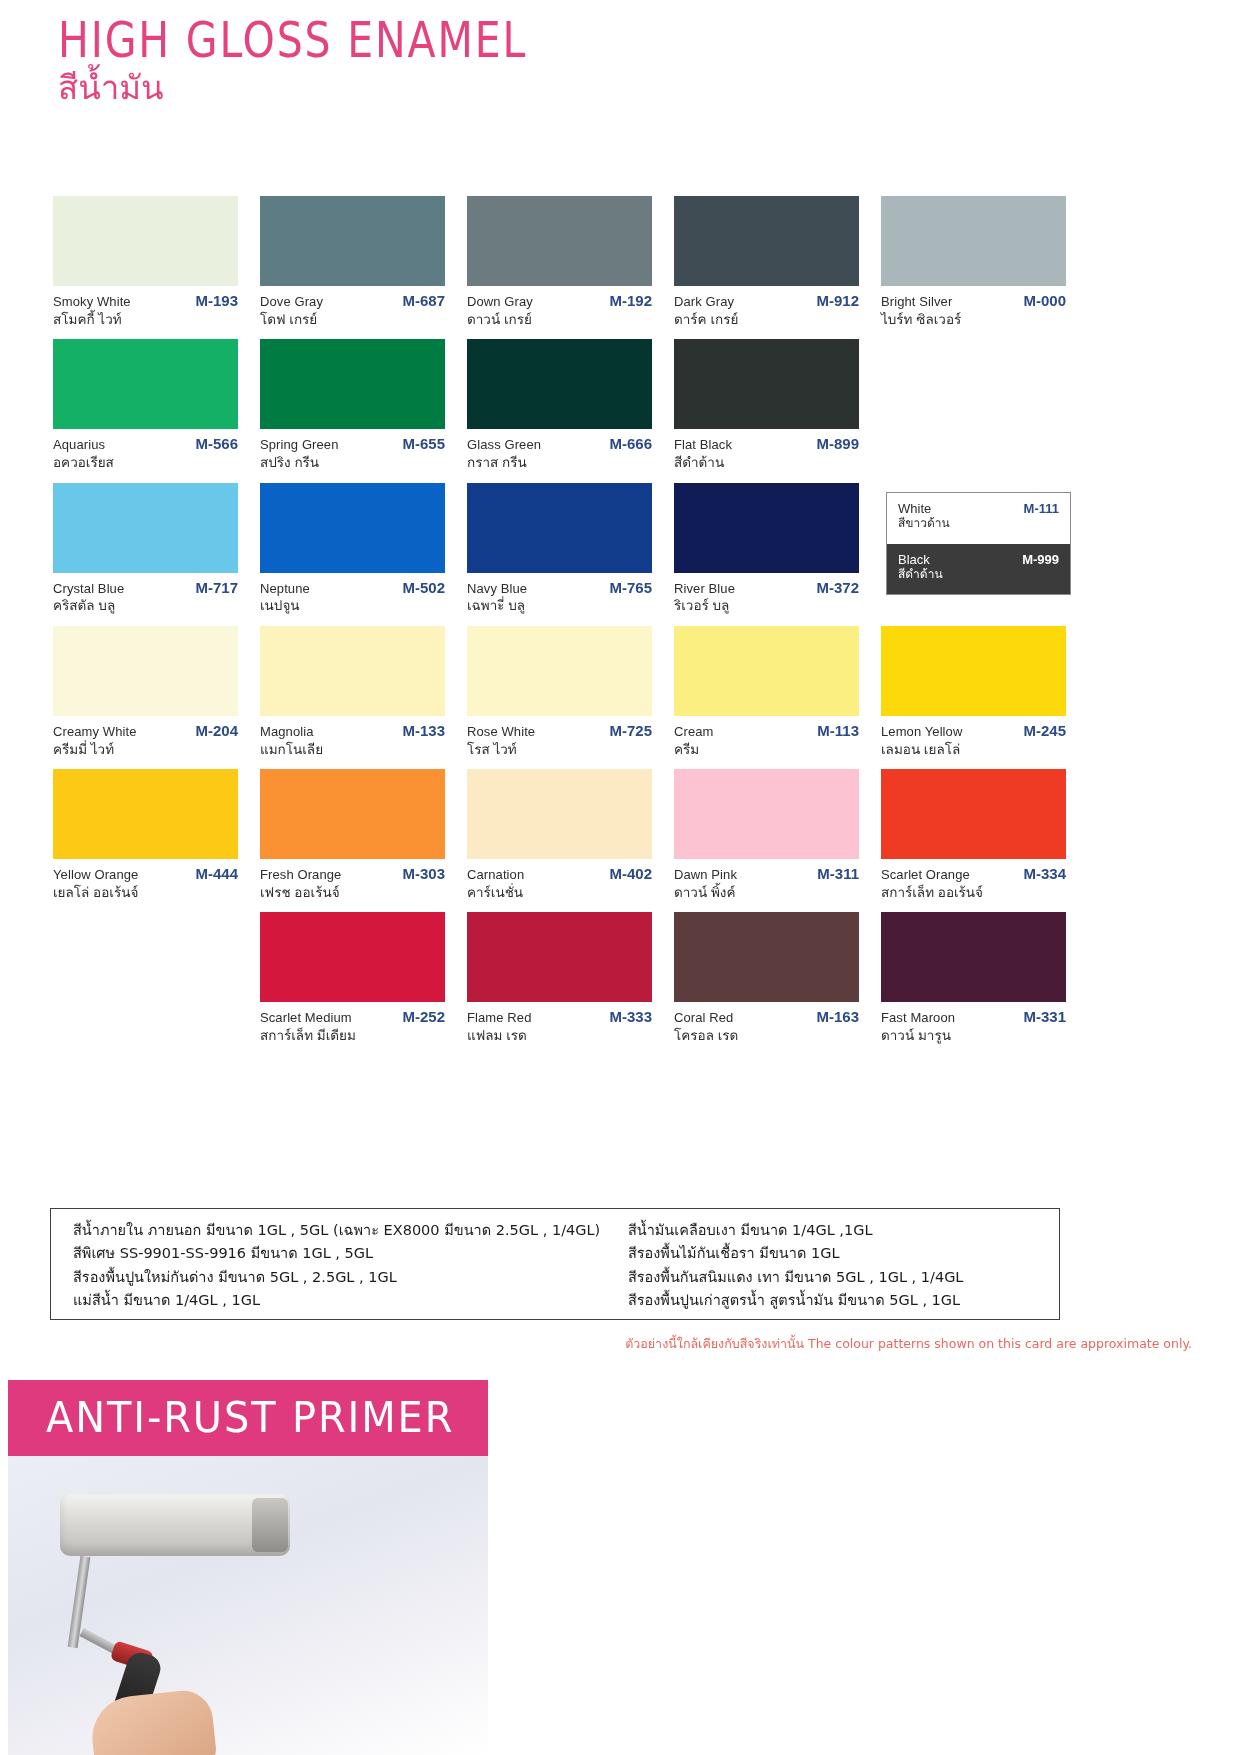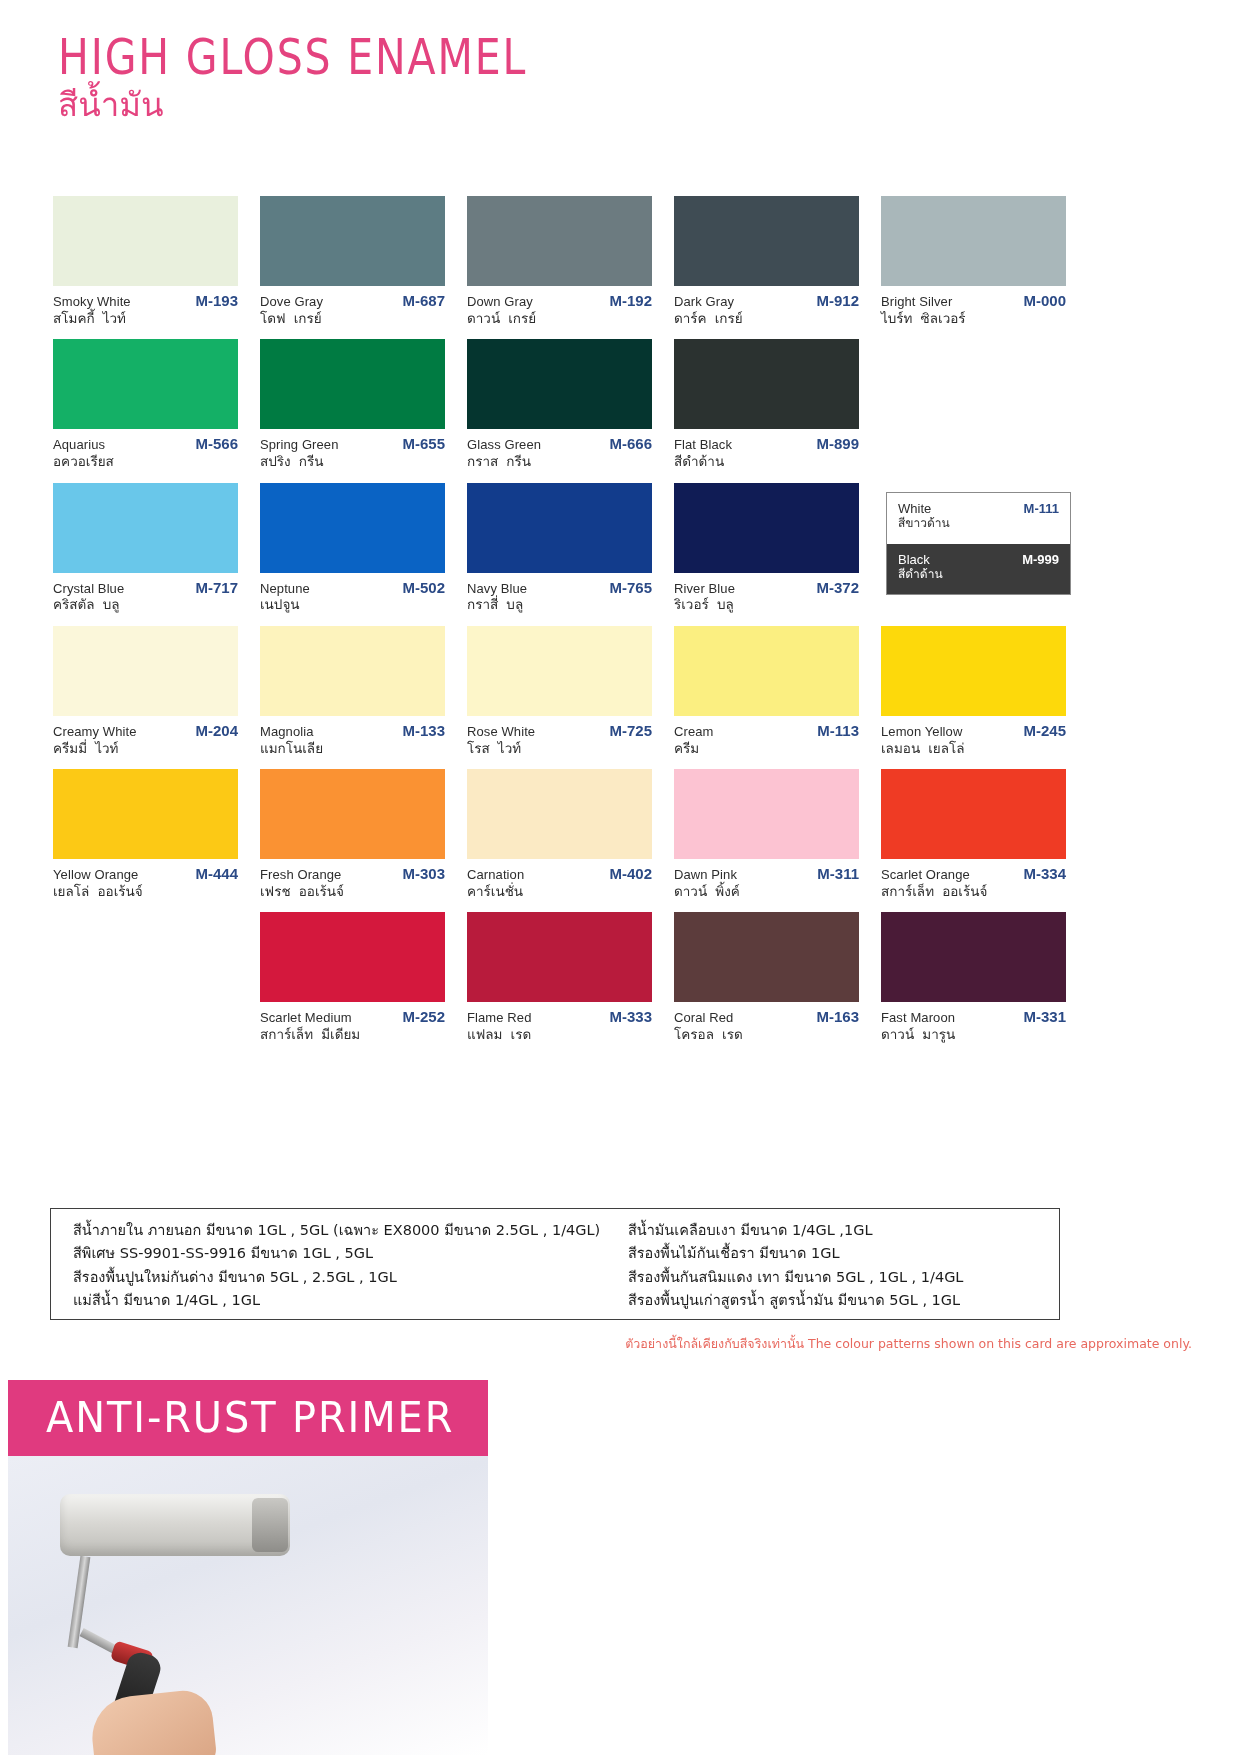--- a/index.html
+++ b/index.html
@@ -6,21 +6,21 @@
   html, body {
     width: 1242px;
     height: 1755px;
     background: #ffffff;
     font-family: "Liberation Sans", sans-serif;
     overflow: hidden;
   }
   .page { position: relative; width: 1242px; height: 1755px; background:#fff; }
 
   
-  .header { position: absolute; left: 58px; top: 32px; }
+  .header { position: absolute; left: 58px; top: 15px; }
   .header-title {
     font-size: 49px;
     letter-spacing: 2.0px;
     color: #e4437f;
     font-weight: 400;
     font-family: "DejaVu Sans", sans-serif;
     font-stretch: condensed;
     transform: scaleX(0.93);
     transform-origin: left top;
     line-height: 1.05;
@@ -45,21 +45,21 @@
   }
   .cap { padding-top: 6px; }
   .cap-line1 {
     display: flex; justify-content: space-between; align-items: baseline;
     font-size: 13px; color: #2d2d2d; line-height: 1.25;
   }
   .cap-name { letter-spacing: .1px; }
   .cap-code { color: #2b4a86; font-weight: 700; font-size: 15px; }
   .cap-thai {
     font-size: 13.5px; color: #2d2d2d; line-height: 1.3;
-    font-family: Liberation Mono, monospace;
+    font-family: Liberation Sans, sans-serif;
   }
 
   
   .wb-box {
     position: absolute; left: 886px; top: 492px;
     width: 185px; height: 103px;
     border: 1px solid #8b8b8b;
   }
   .wb-half { height: 50%; padding: 8px 11px 0 11px; position: relative; }
   .wb-white { background: #ffffff; }
@@ -294,21 +294,21 @@
             <div class="cap-thai">เนปจูน</div>
           </div>
         </div>
         <div class="cell">
           <div class="swatch" style="background: rgb(18, 60, 140);"></div>
           <div class="cap">
             <div class="cap-line1">
               <span class="cap-name">Navy Blue</span>
               <span class="cap-code">M-765</span>
             </div>
-            <div class="cap-thai">กราสี่ บลู</div>
+            <div class="cap-thai">เฉพาะี่ บลู</div>
           </div>
         </div>
         <div class="cell">
           <div class="swatch" style="background: rgb(16, 28, 85);"></div>
           <div class="cap">
             <div class="cap-line1">
               <span class="cap-name">River Blue</span>
               <span class="cap-code">M-372</span>
             </div>
             <div class="cap-thai">ริเวอร์ บลู</div>

